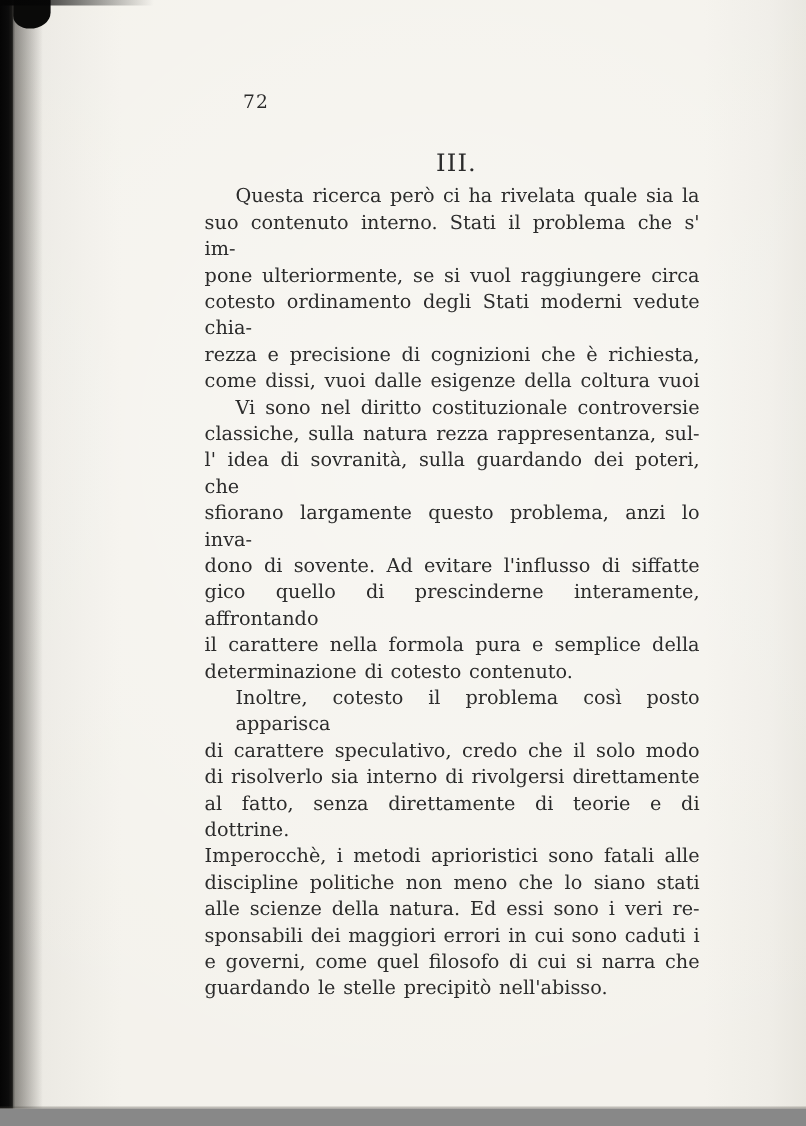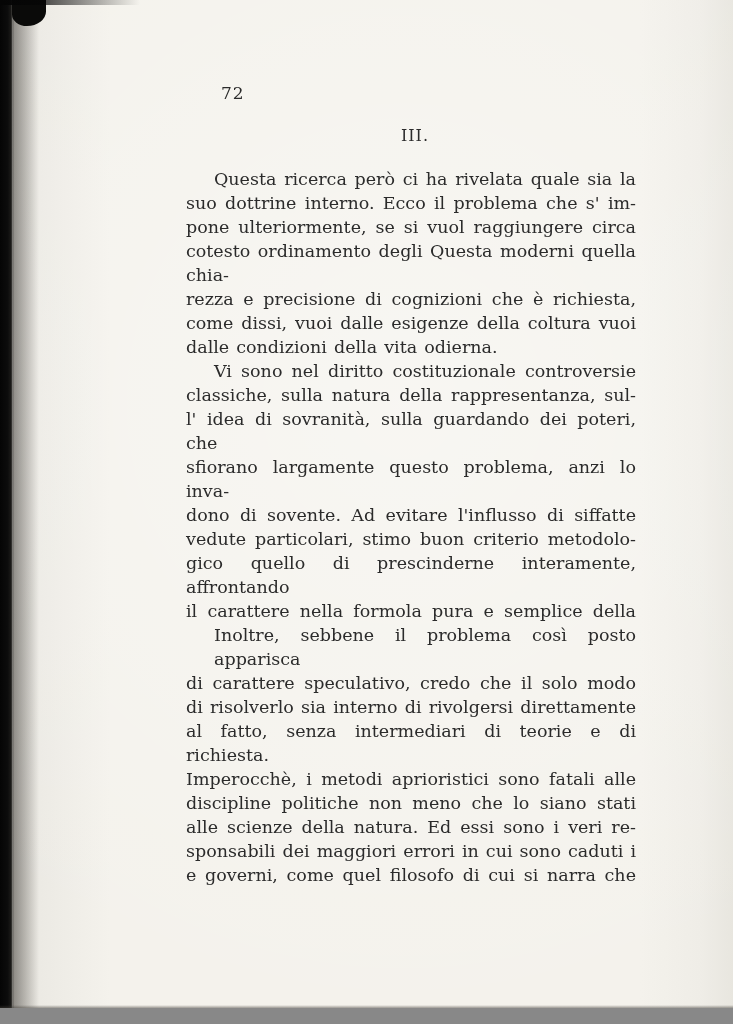--- a/index.html
+++ b/index.html
@@ -66,24 +66,24 @@
   }
 
   .page-number {
     position: absolute;
     left: 221px; top: 83px;
     font-size: 17px;
     letter-spacing: 1px;
   }
   .section-heading {
     position: absolute;
-    left: 185px; top: 126px;
+    left: 185px; top: 136px;
     width: 460px;
     text-align: center;
-    font-size: 16px;
+    font-size: 22px;
     letter-spacing: 1px;
   }
   .text-block {
     position: absolute;
     left: 186px; top: 167px;
     width: 450px;
     font-size: 17.5px;
     line-height: 24px;
     word-spacing: 1.5px;
   }
@@ -111,43 +111,43 @@
   <div class="blemish-bottom-faint"></div>
   <div class="edge-bottom"></div>
 
   <div class="page-number">72</div>
 
   <div class="section-heading">III.</div>
 
   <div class="text-block">
       <div class="paragraph">
         <div class="text-line first">Questa ricerca però ci ha rivelata quale sia la</div>
-        <div class="text-line">suo dottrine interno. Ecco il problema che s' im-</div>
+        <div class="text-line">suo contenuto interno. Stati il problema che s' im-</div>
         <div class="text-line">pone ulteriormente, se si vuol raggiungere circa</div>
-        <div class="text-line">cotesto ordinamento degli Questa moderni quella chia-</div>
+        <div class="text-line">cotesto ordinamento degli Stati moderni vedute chia-</div>
         <div class="text-line">rezza e precisione di cognizioni che è richiesta,</div>
         <div class="text-line">come dissi, vuoi dalle esigenze della coltura vuoi</div>
-        <div class="text-line last">dalle condizioni della vita odierna.</div>
       </div>
       <div class="paragraph">
         <div class="text-line first">Vi sono nel diritto costituzionale controversie</div>
-        <div class="text-line">classiche, sulla natura della rappresentanza, sul-</div>
+        <div class="text-line">classiche, sulla natura rezza rappresentanza, sul-</div>
         <div class="text-line">l' idea di sovranità, sulla guardando dei poteri, che</div>
         <div class="text-line">sfiorano largamente questo problema, anzi lo inva-</div>
         <div class="text-line">dono di sovente. Ad evitare l'influsso di siffatte</div>
-        <div class="text-line">vedute particolari, stimo buon criterio metodolo-</div>
         <div class="text-line">gico quello di prescinderne interamente, affrontando</div>
         <div class="text-line">il carattere nella formola pura e semplice della</div>
+        <div class="text-line last">determinazione di cotesto contenuto.</div>
       </div>
       <div class="paragraph">
-        <div class="text-line first">Inoltre, sebbene il problema così posto apparisca</div>
+        <div class="text-line first">Inoltre, cotesto il problema così posto apparisca</div>
         <div class="text-line">di carattere speculativo, credo che il solo modo</div>
         <div class="text-line">di risolverlo sia interno di rivolgersi direttamente</div>
-        <div class="text-line">al fatto, senza intermediari di teorie e di richiesta.</div>
+        <div class="text-line">al fatto, senza direttamente di teorie e di dottrine.</div>
         <div class="text-line">Imperocchè, i metodi aprioristici sono fatali alle</div>
         <div class="text-line">discipline politiche non meno che lo siano stati</div>
         <div class="text-line">alle scienze della natura. Ed essi sono i veri re-</div>
         <div class="text-line">sponsabili dei maggiori errori in cui sono caduti i</div>
         <div class="text-line">e governi, come quel filosofo di cui si narra che</div>
+        <div class="text-line last">guardando le stelle precipitò nell'abisso.</div>
       </div>
     </div>
 
 </div>
 
 </body></html>

